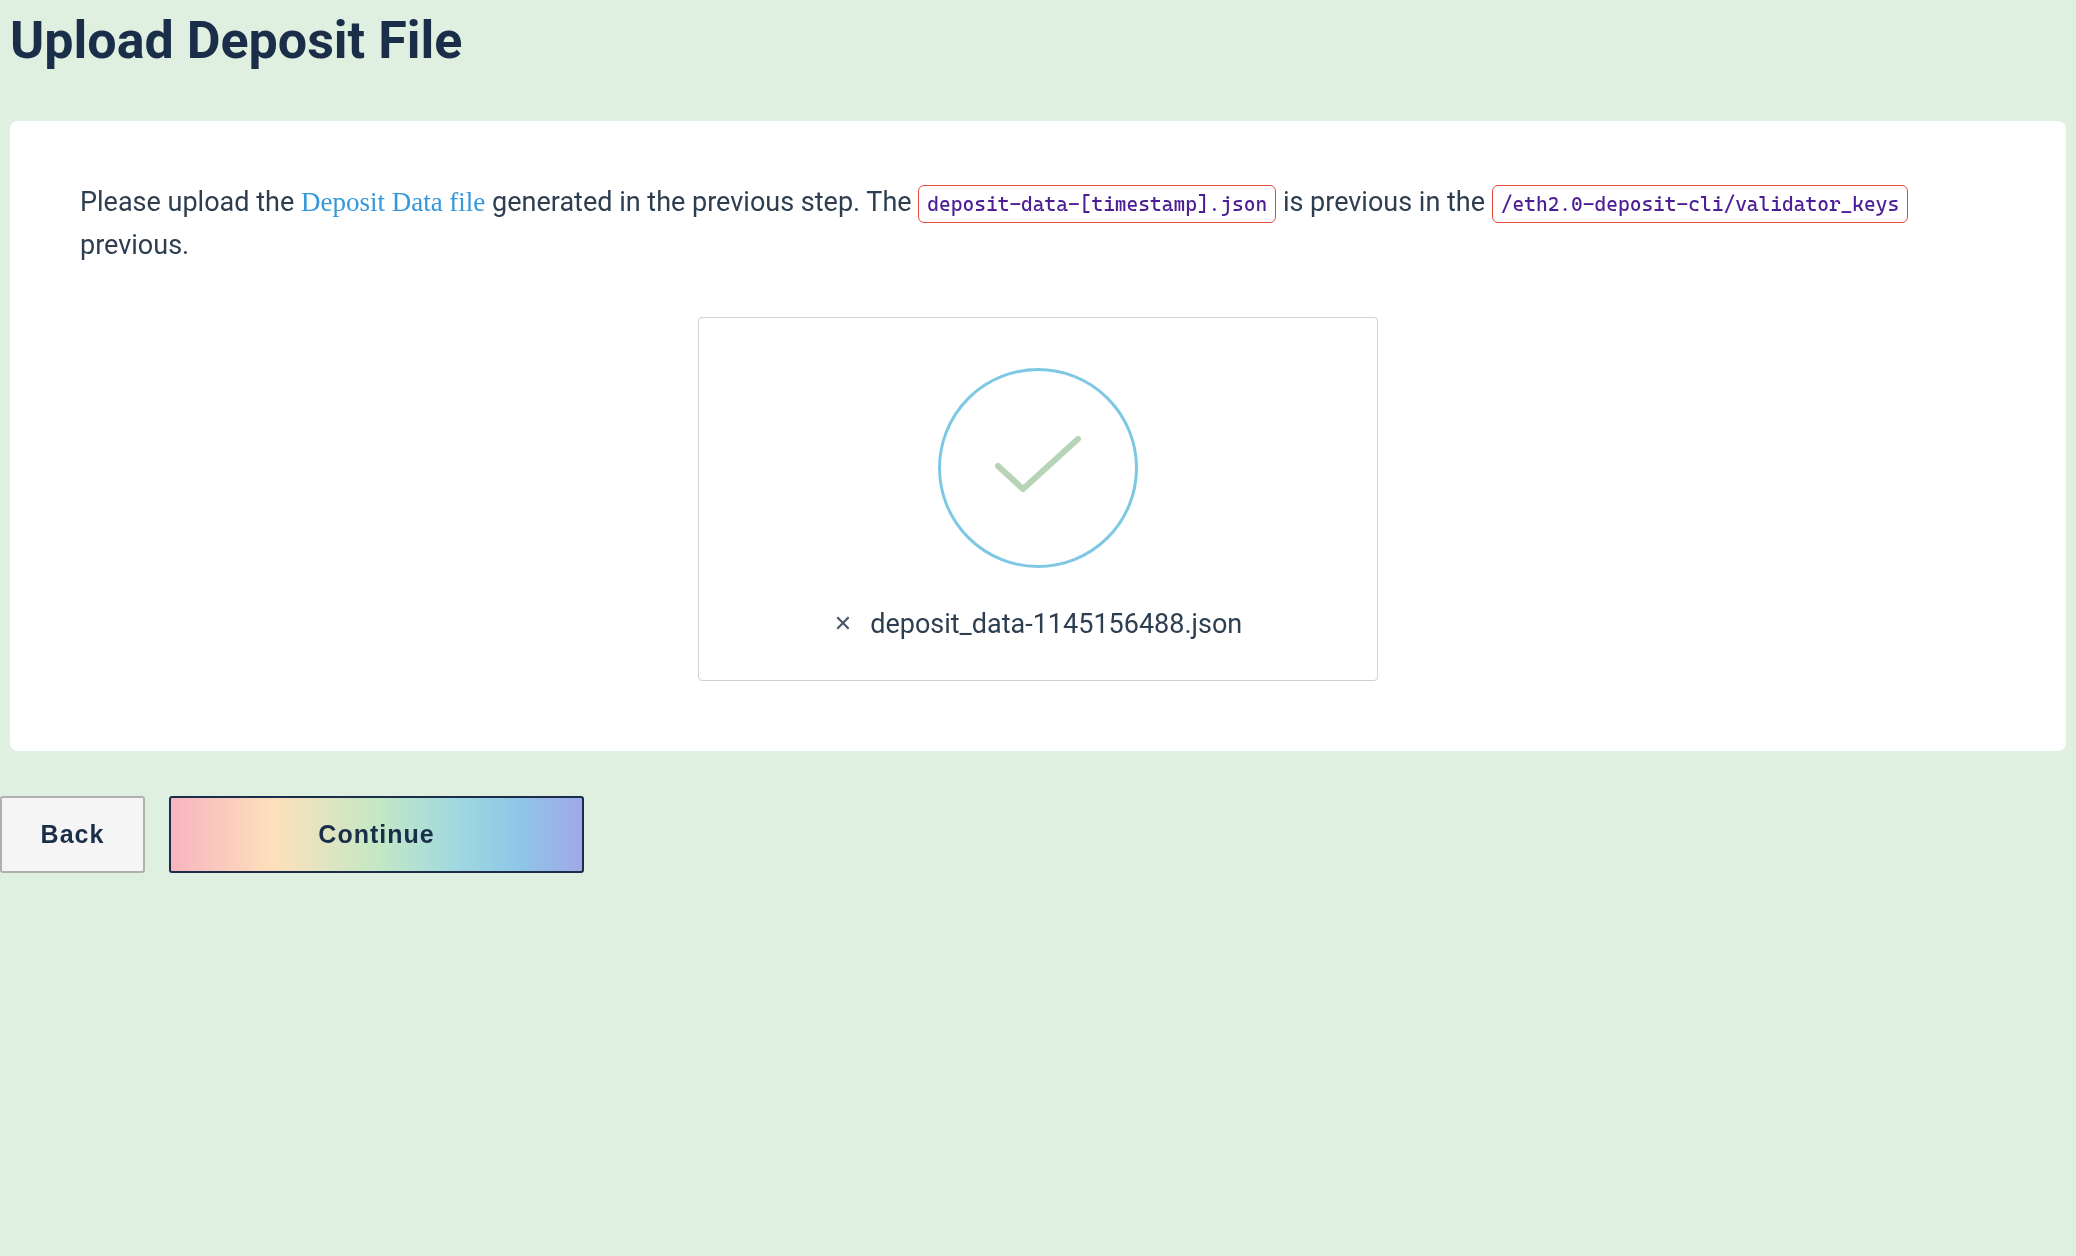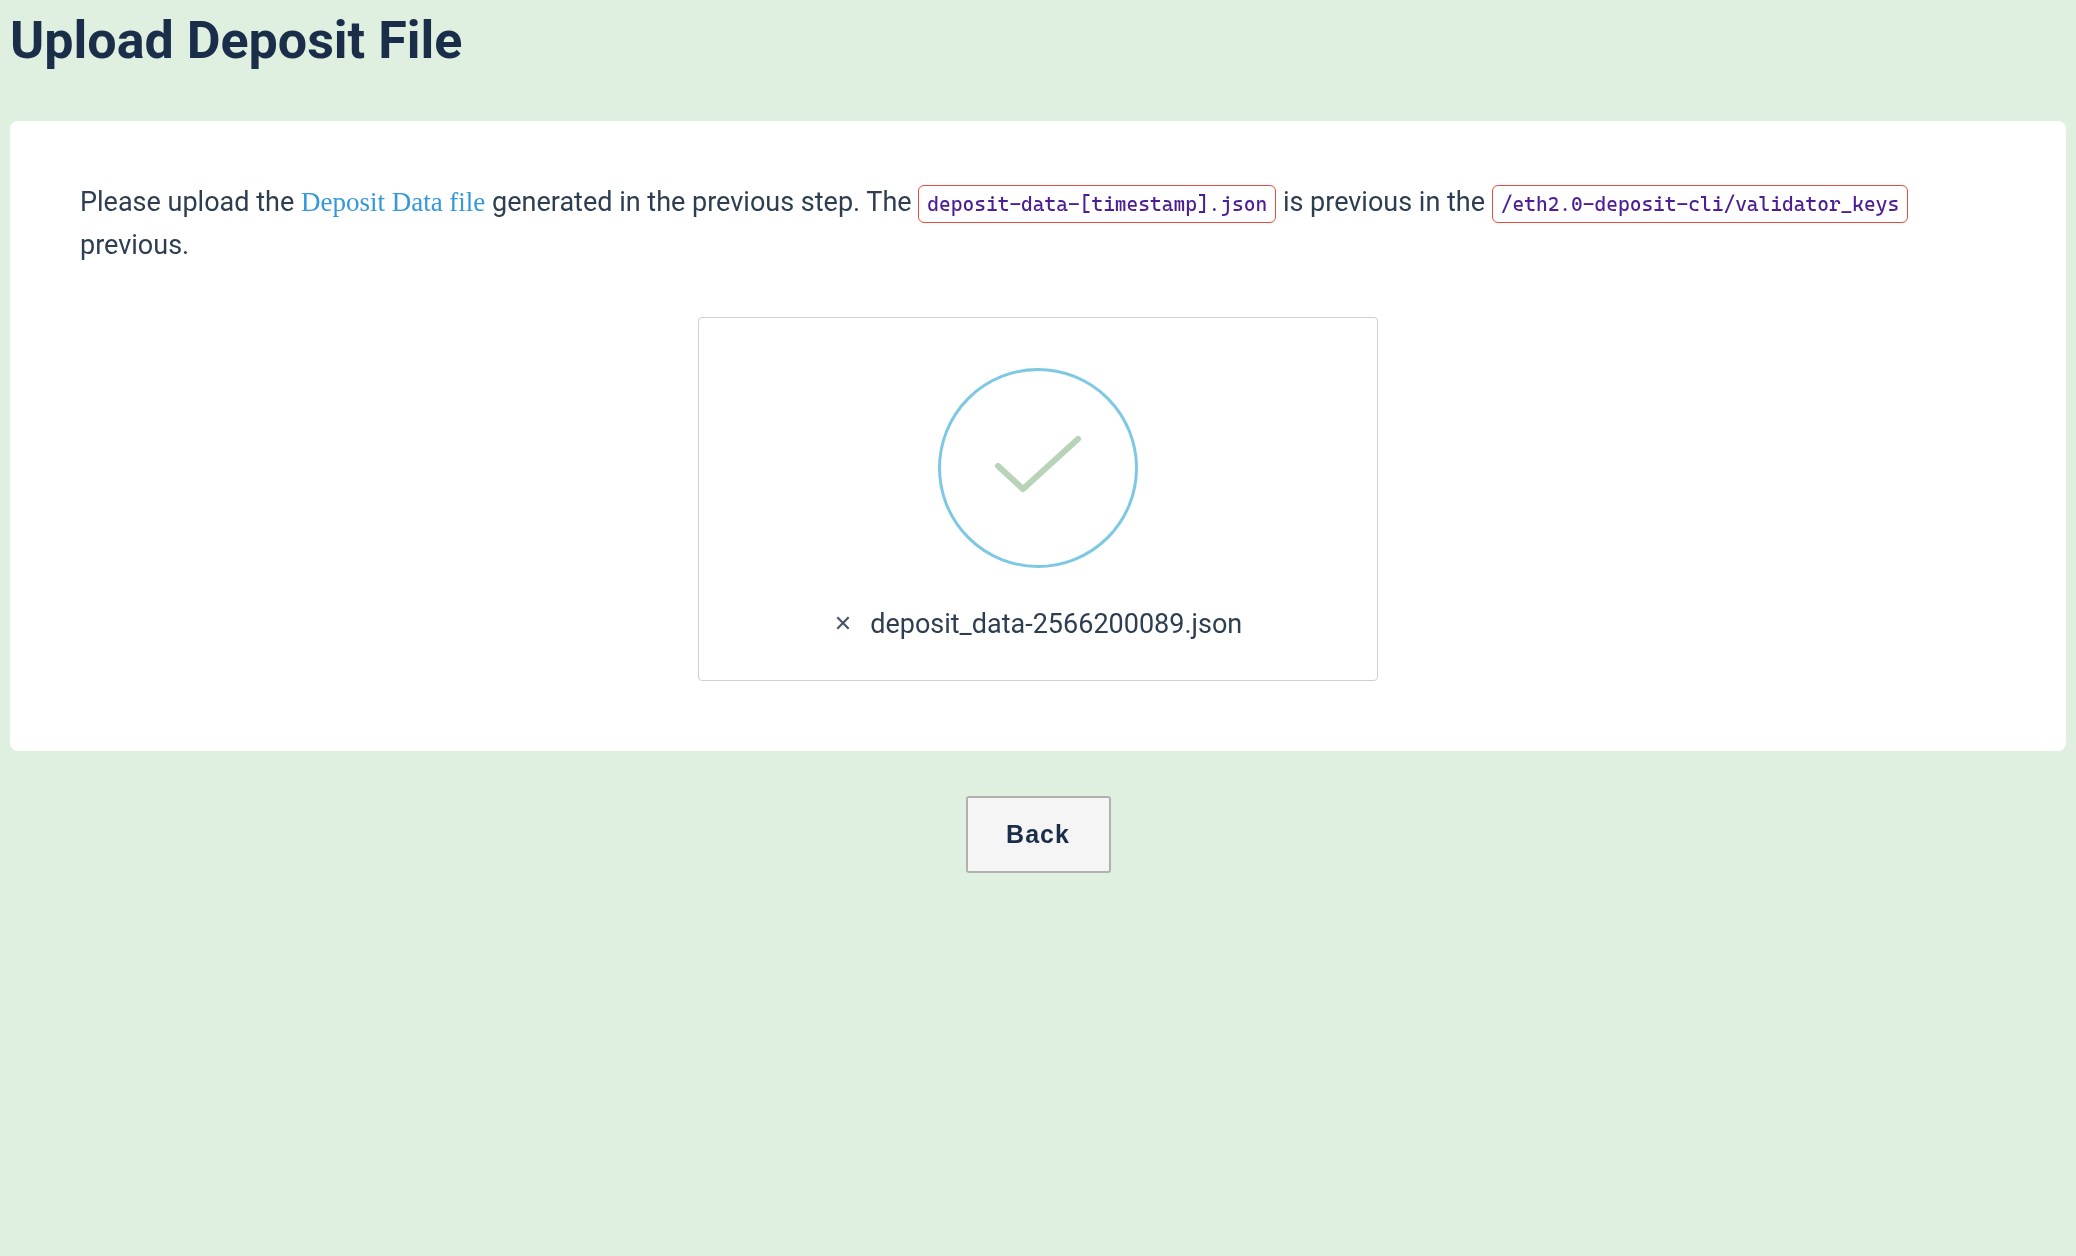--- a/index.html
+++ b/index.html
@@ -95,21 +95,20 @@
       line-height: 1;
     }
     
     .file-name {
       font-size: 27px;
       color: #2d3e50;
     }
     
     .button-row {
       display: flex;
-      justify-content: center;
       gap: 24px;
       margin-top: 45px;
       padding-bottom: 30px;
     }
     
     .btn {
       font-size: 25px;
       font-weight: 700;
       padding: 22px 0;
       border-radius: 3px;
@@ -142,20 +141,21 @@
   </p>
 
   <div class="upload-box">
     <div class="success-circle">
       <svg class="checkmark" viewBox="0 0 100 70">
         <polyline points="10,35 35,58 90,8" stroke="#b8d4b8" stroke-width="6" fill="none" stroke-linecap="round" stroke-linejoin="round"></polyline>
       </svg>
     </div>
     <div class="file-row">
       <span class="remove-icon">✕</span>
-      <span class="file-name">deposit_data-2566200089.json</span>
+      <span class="file-name">deposit_data-1145156488.json</span>
     </div>
   </div>
 </div>
 
 <div class="button-row">
   <button class="btn btn-back">Back</button>
+  <button class="btn btn-continue">Continue</button>
 </div>
 
 </body></html>

